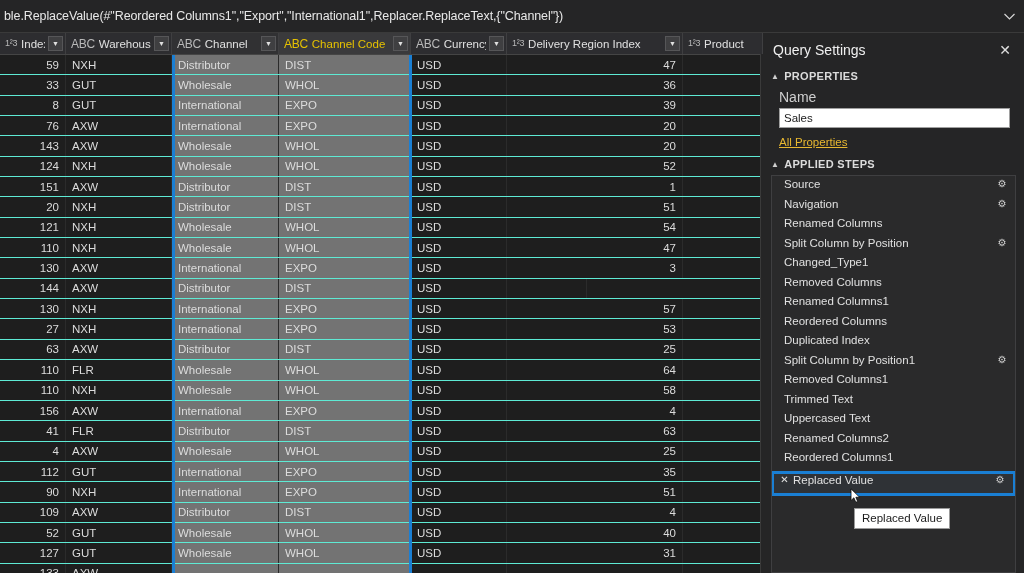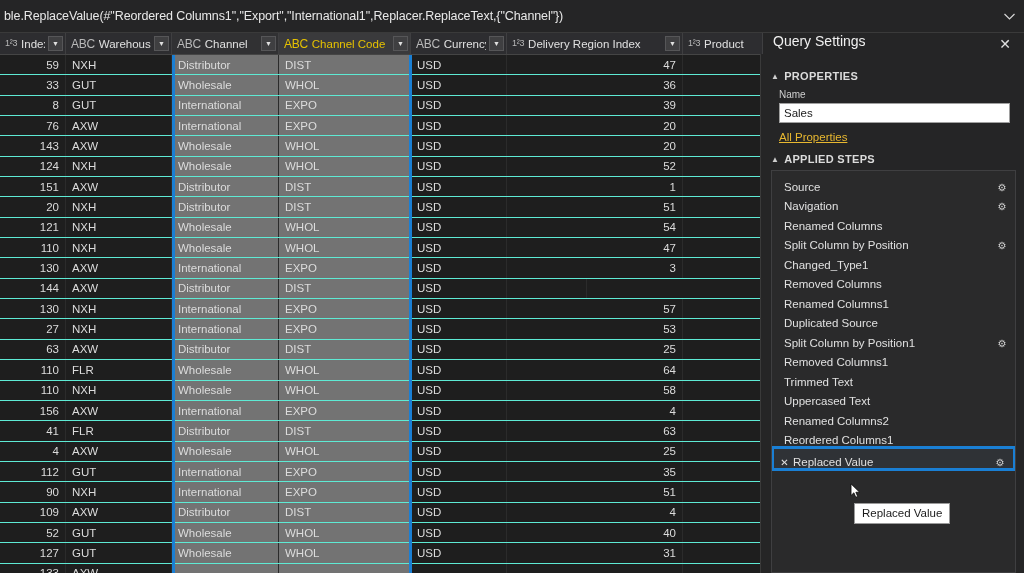--- a/index.html
+++ b/index.html
@@ -161,20 +161,21 @@
     background: #252526;
     border-left: 1px solid #3a3a3a;
     display: flex;
     flex-direction: column;
     min-width: 0;
   }
   .qs-title-bar {
     height: 33px;
     flex: 0 0 33px;
     display: flex;
+    align-items: center;
     padding: 0 8px 0 12px;
     background: #252526;
   }
   .qs-title {
     flex: 1 1 auto;
     color: #f0f0f0;
     font-size: 14px;
   }
   .qs-close {
     width: 22px; height: 22px;
@@ -189,21 +190,21 @@
     color: #dcdcdc;
     font-size: 11px;
     font-weight: bold;
     letter-spacing: 0.3px;
   }
   .qs-section .tri {
     font-size: 8px; margin-right: 5px; color: #cfcfcf;
   }
   .qs-field-label {
     color: #cfcfcf;
-    font-size: 10px;
+    font-size: 14px;
     padding: 4px 0 3px 18px;
   }
   .qs-input {
     margin: 0 14px 0 18px;
     background: #ffffff;
     color: #1a1a1a;
     border: 1px solid #a0a0a0;
     height: 20px;
     font-size: 11.5px;
     display: flex;
@@ -220,21 +221,21 @@
     margin: 2px 8px 0 10px;
     border: 1px solid #3f3f41;
     background: #2a2a2b;
     flex: 1 1 auto;
     overflow: hidden;
     padding-top: 2px;
     position: relative;
   }
   .step {
     display: flex;
-    align-items: flex-end;
+    align-items: flex-start;
     height: 19.5px;
     padding: 0 6px 0 12px;
     color: #e0e0e0;
     font-size: 11.5px;
     position: relative;
   }
   .step .slabel { flex: 1 1 auto; white-space: nowrap; overflow: hidden; }
   .step .gear {
     width: 14px; flex: 0 0 14px;
     color: #cfcfcf; font-size: 10px;
@@ -609,21 +610,25 @@
           </div>
           <div class="step">
             <span class="slabel">Removed Columns</span>
             <span class="gear"></span>
           </div>
           <div class="step">
             <span class="slabel">Renamed Columns1</span>
             <span class="gear"></span>
           </div>
           <div class="step">
-            <span class="slabel">Duplicated Source</span>
+            <span class="slabel">Reordered Columns</span>
+            <span class="gear"></span>
+          </div>
+          <div class="step">
+            <span class="slabel">Duplicated Index</span>
             <span class="gear"></span>
           </div>
           <div class="step">
             <span class="slabel">Split Column by Position1</span>
             <span class="gear">⚙</span>
           </div>
           <div class="step">
             <span class="slabel">Removed Columns1</span>
             <span class="gear"></span>
           </div>

